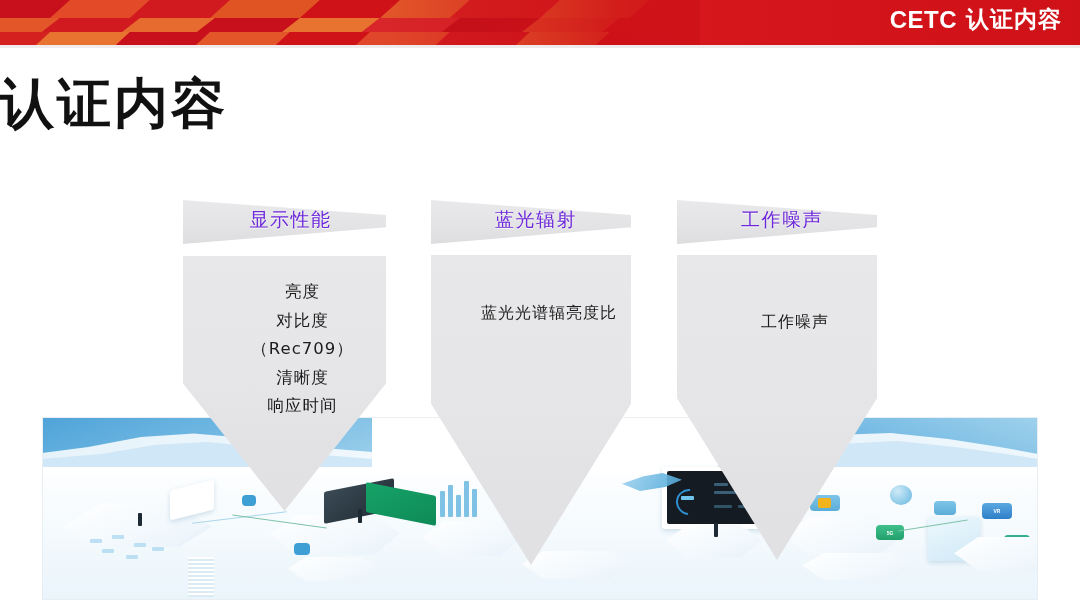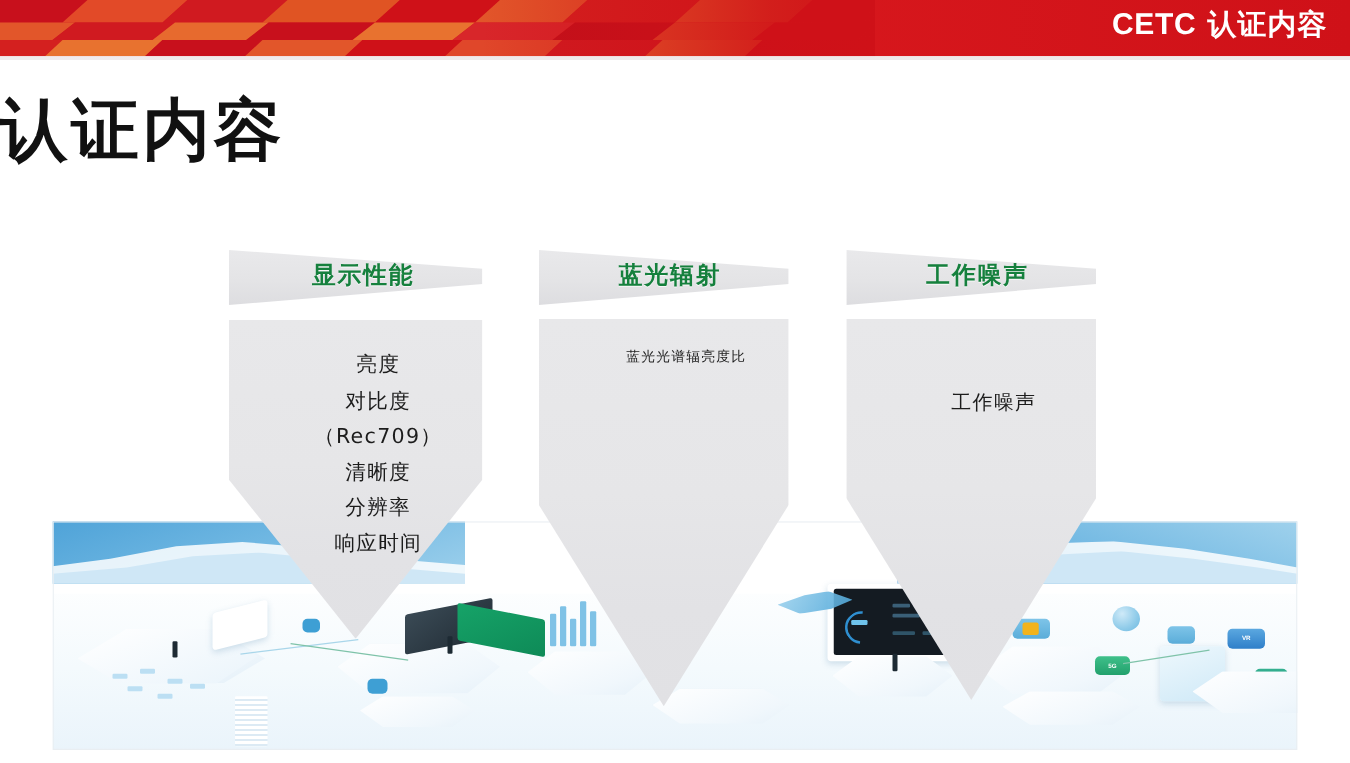--- a/index.html
+++ b/index.html
@@ -34,37 +34,37 @@
   .funnels{position:absolute;left:0;top:0;width:1080px;height:610px;}
   .col{position:absolute;top:0;}
   .col-1{left:183px;width:203px;}
   .col-2{left:431px;width:200px;}
   .col-3{left:677px;width:200px;}
 
   .ribbon{position:absolute;top:200px;left:0;height:44px;width:100%;
     background:linear-gradient(180deg,#e9e9eb 0%,#e4e4e6 55%,#dddde0 100%);
     clip-path:polygon(0 0, 100% 34%, 100% 62%, 0 100%);}
   .ribbon-label{position:absolute;top:207px;left:0;width:100%;text-align:center;
-    font-size:19px;font-weight:bold;color:#15803d;letter-spacing:1.5px;
+    font-size:19px;font-weight:normal;color:#6d28d9;letter-spacing:1.5px;
     text-shadow:0 1px 0 rgba(255,255,255,.75);}
   .col-1 .ribbon-label{padding-left:12px;box-sizing:border-box;}
   .col-2 .ribbon-label{padding-left:10px;box-sizing:border-box;}
   .col-3 .ribbon-label{padding-left:10px;box-sizing:border-box;}
 
   .funnel{position:absolute;left:0;width:100%;
     background:linear-gradient(180deg,#e8e8ea 0%,#e6e6e8 45%,#e2e2e5 75%,#e1e1e4 100%);}
   .f1{top:256px;height:255px;clip-path:polygon(0 0,100% 0,100% 50%,50% 100%,0 50%);}
   .f2{top:255px;height:310px;clip-path:polygon(0 0,100% 0,100% 48%,50% 100%,0 48%);}
   .f3{top:255px;height:305px;clip-path:polygon(0 0,100% 0,100% 47%,50% 100%,0 47%);}
 
   .funnel-list{position:absolute;left:0;width:100%;text-align:center;
     color:#1c1c1c;font-size:16.5px;line-height:28.5px;letter-spacing:1px;
     font-family:"DejaVu Sans","Liberation Sans",sans-serif;}
   .list-1{top:278px;}
-  .list-2{top:268px;line-height:35px;font-size:11px;}
+  .list-2{top:295px;line-height:35px;font-size:16px;}
   .list-3{top:308px;font-size:16px;}
   .funnel-list div{white-space:nowrap;padding-left:36px;}
 
   
   .illus{position:absolute;left:42px;top:417px;width:996px;height:183px;
     background:#ffffff;overflow:hidden;}
   .sky{position:absolute;left:0;top:0;width:100%;height:58px;
     background:linear-gradient(180deg,#ffffff 0%,#ffffff 100%);}
   .sky-l{position:absolute;left:0;top:0;width:330px;height:50px;
     background:linear-gradient(160deg,#4fa3d8 0%,#6fb7e2 45%,#9fd1ec 100%);}
@@ -264,21 +264,20 @@
 
     <div class="col col-1">
       <div class="ribbon"></div>
       <div class="ribbon-label">显示性能</div>
       <div class="funnel f1"></div>
       <div class="funnel-list list-1">
         <div>亮度</div>
         <div>对比度</div>
         <div>（Rec709）</div>
         <div>清晰度</div>
-        <div>分辨率</div>
         <div>响应时间</div>
       </div>
     </div>
 
     <div class="col col-2">
       <div class="ribbon"></div>
       <div class="ribbon-label">蓝光辐射</div>
       <div class="funnel f2"></div>
       <div class="funnel-list list-2">
         <div>蓝光光谱辐亮度比</div>

